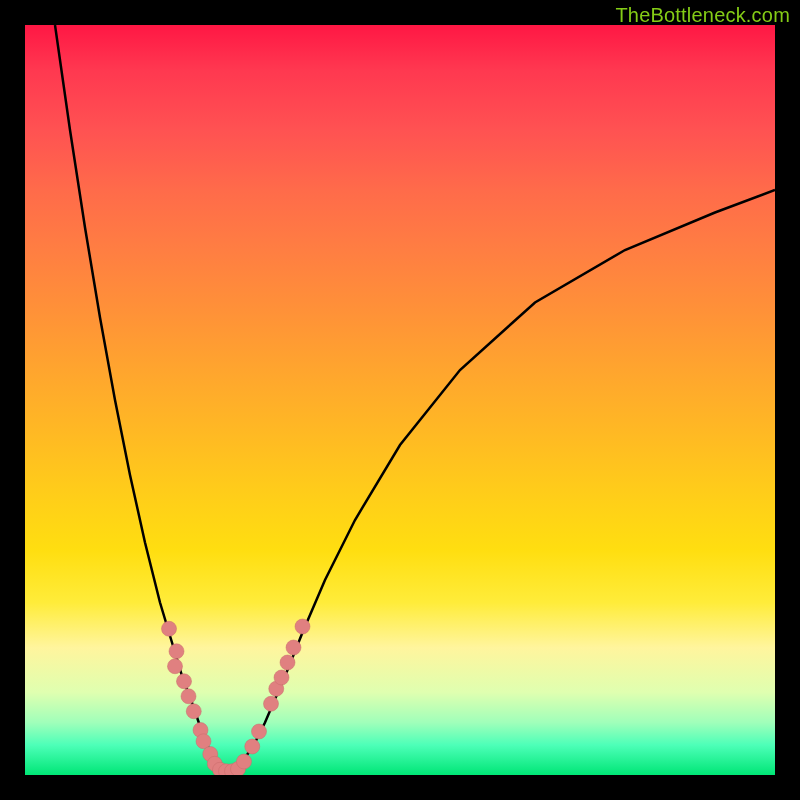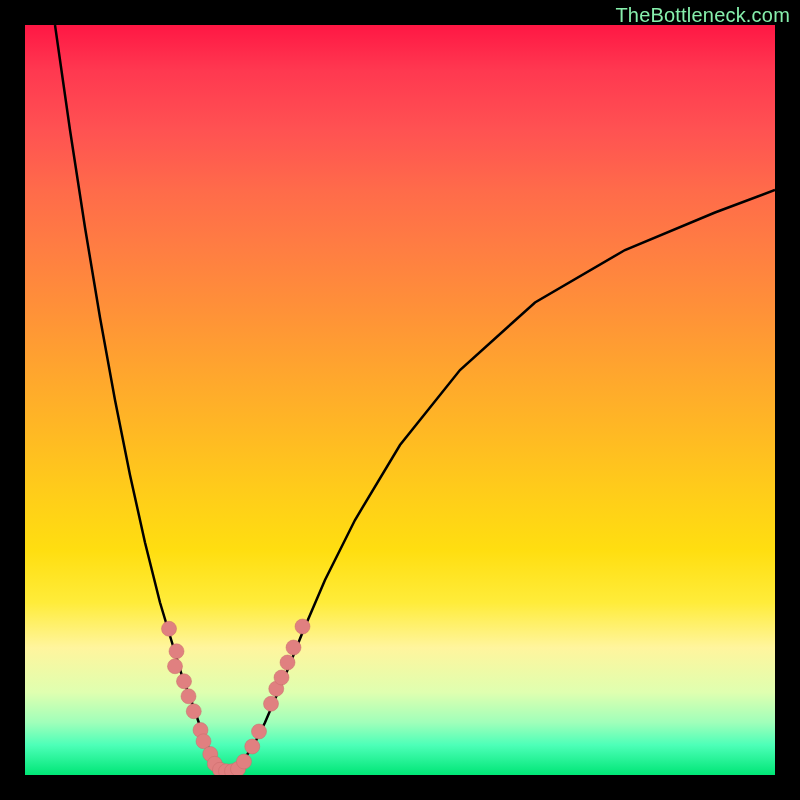--- a/index.html
+++ b/index.html
@@ -33,21 +33,21 @@
       #dfffb0 89%,
       #a0ffba 93%,
       #4dffb8 96%,
       #00e676 100%
     );
   }
   .watermark {
     position: absolute;
     top: 4px;
     right: 10px;
-    color: #86efac;
+    color: #84cc16;
     font-size: 20px;
     font-weight: 500;
     letter-spacing: 0.2px;
     z-index: 5;
   }
   svg.curve {
     position: absolute;
     top: 0;
     left: 0;
     width: 750px;

